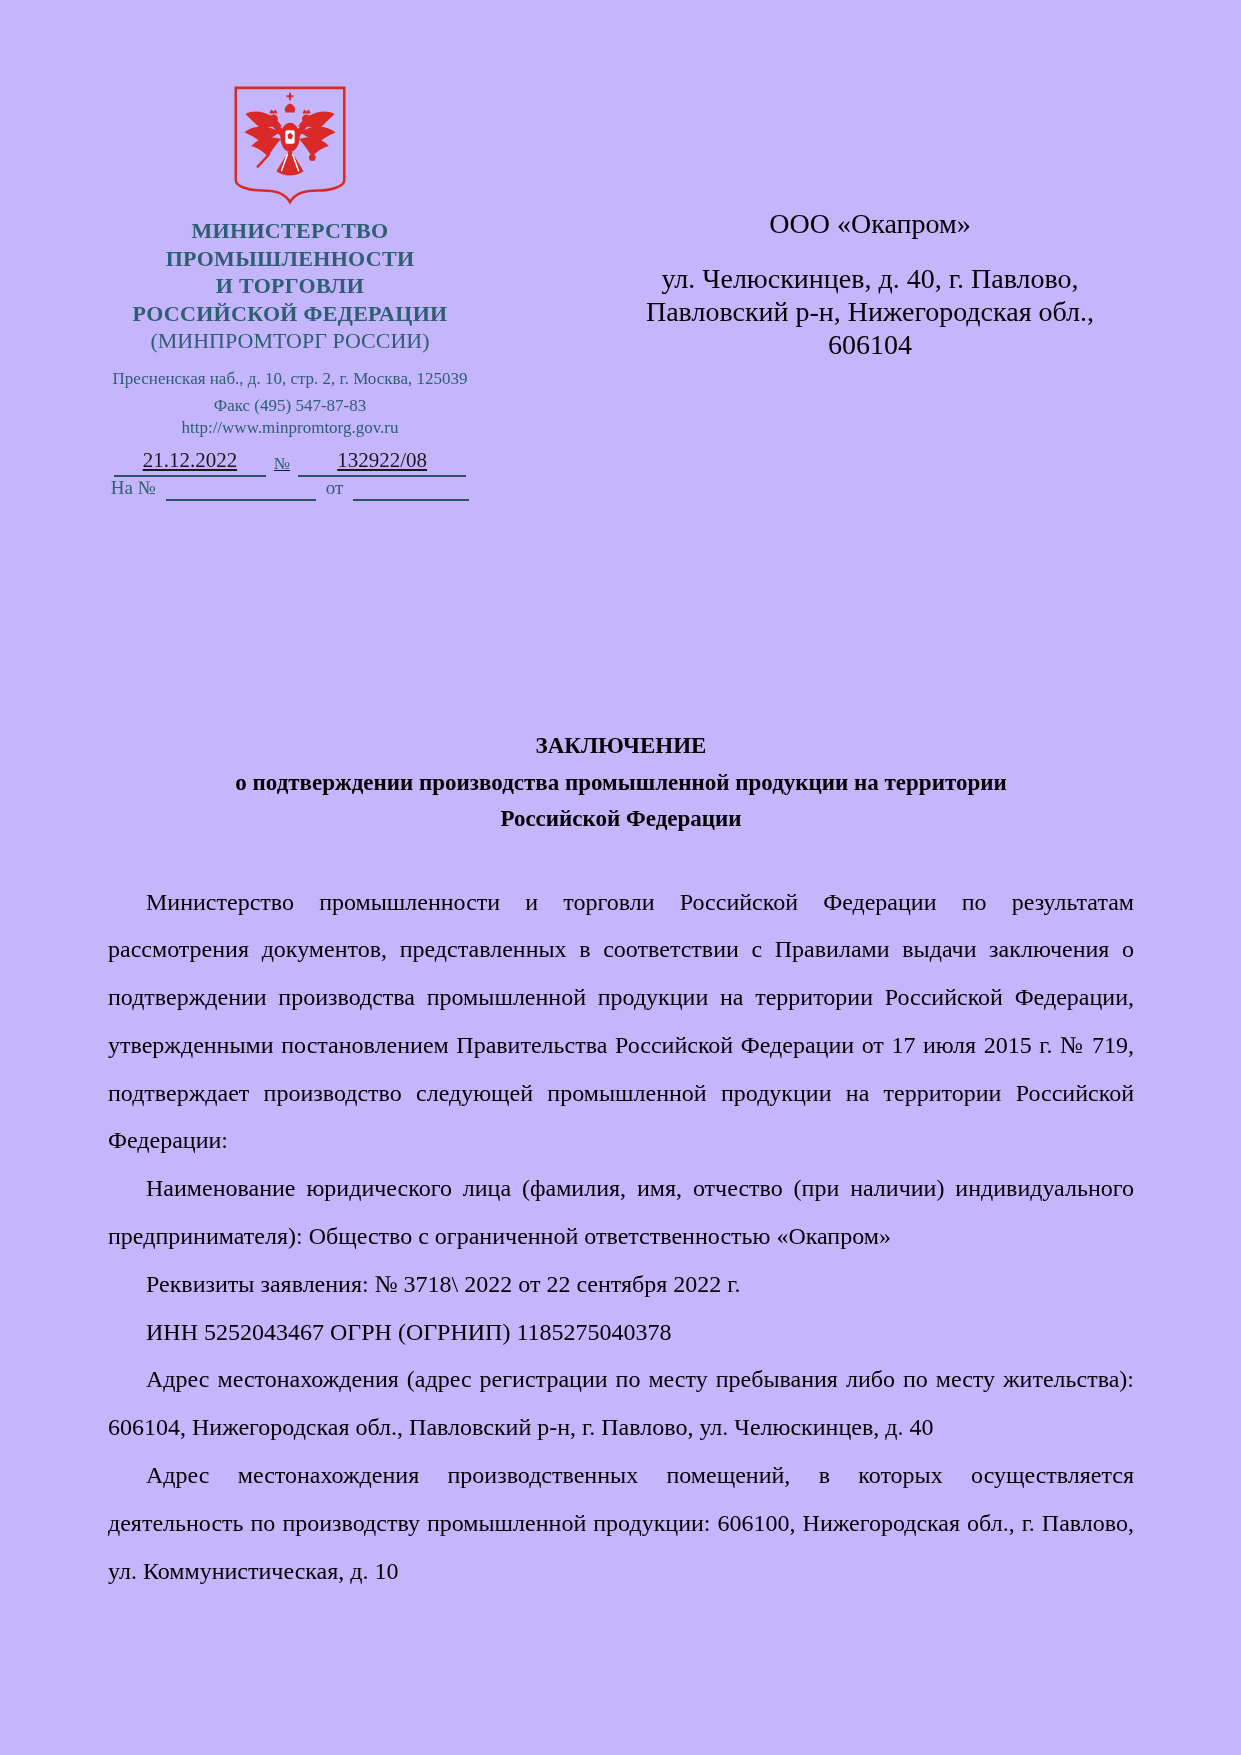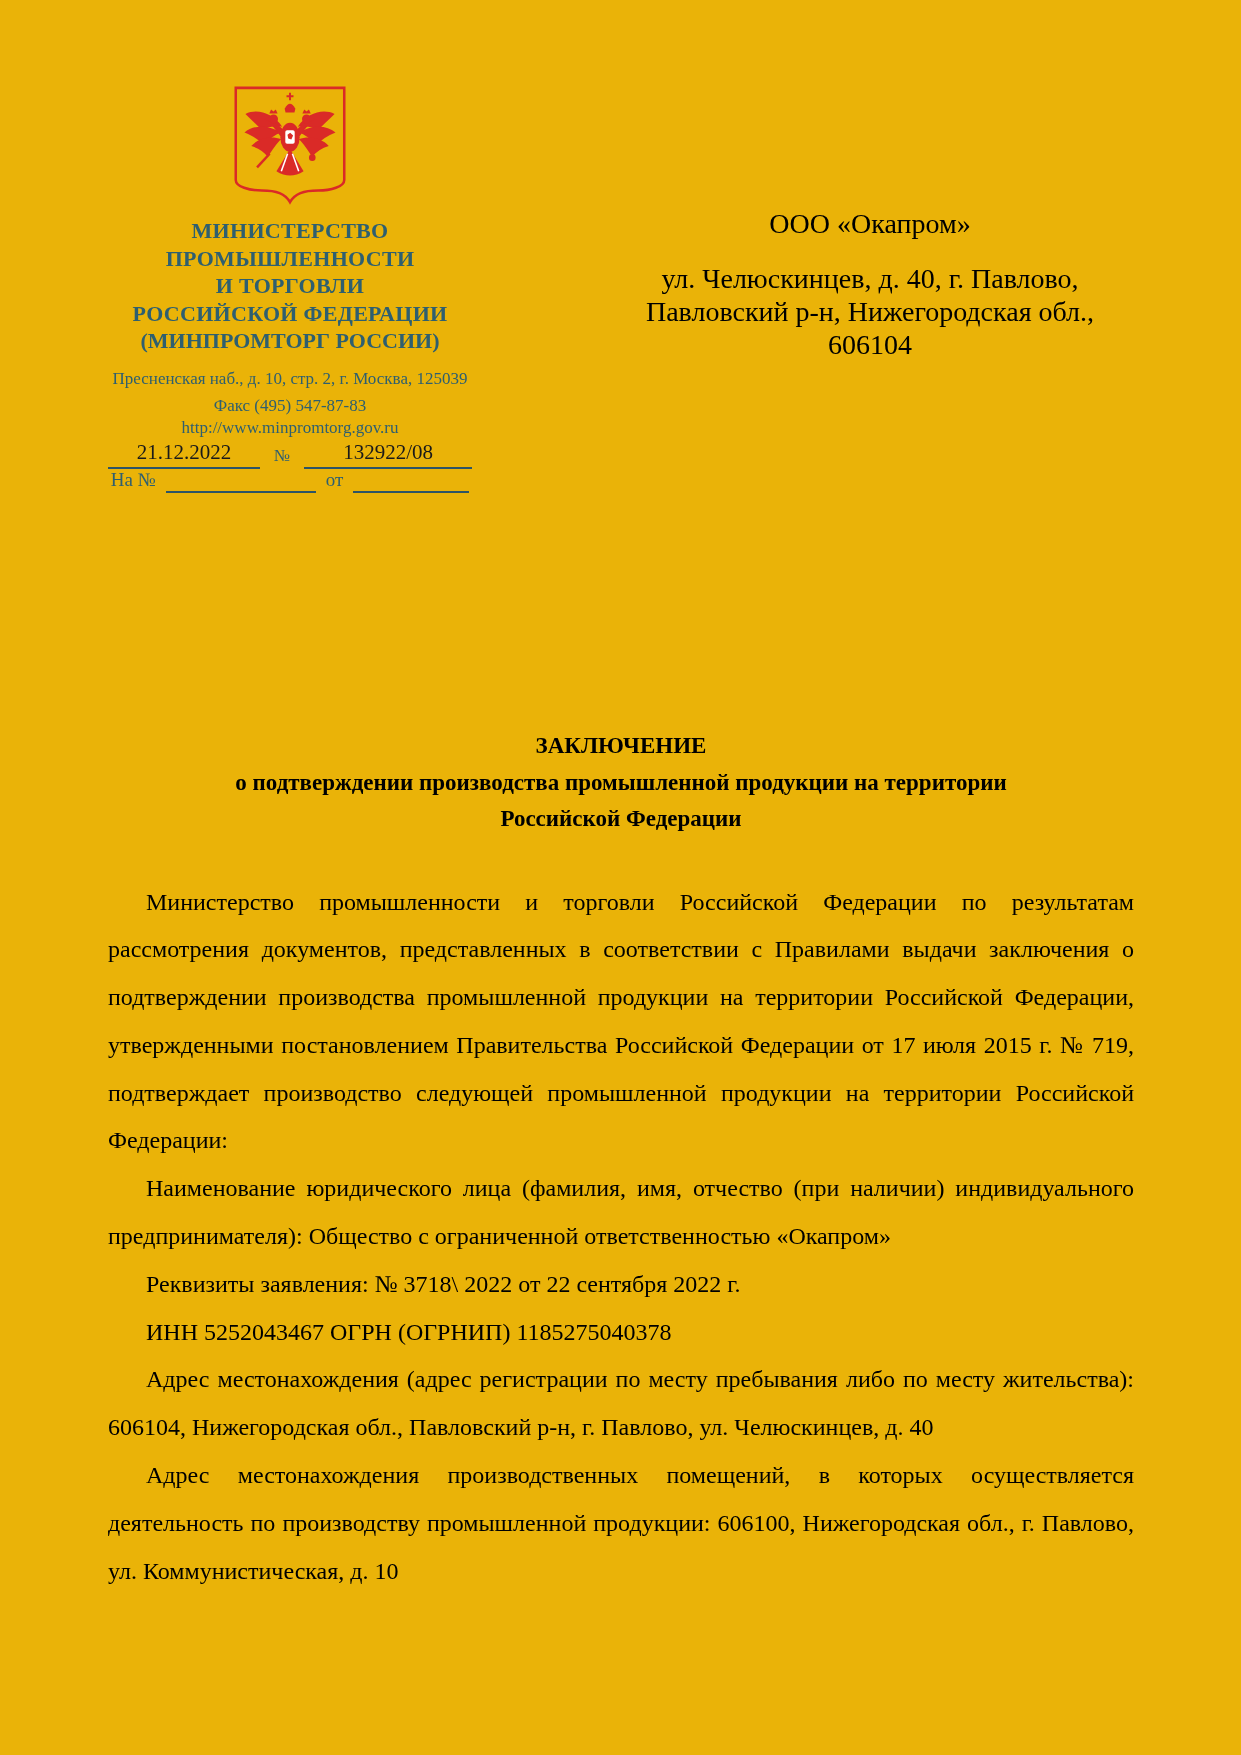--- a/index.html
+++ b/index.html
@@ -2,50 +2,51 @@
 <html lang="ru"><head>
 <meta charset="utf-8">
 <style>
   * { margin: 0; padding: 0; box-sizing: border-box; }
   html, body { background: #ffffff; }
   .page {
     position: relative;
     width: 1241px;
     height: 1755px;
     margin: 0 auto;
-    background: #eab308;
+    background: #c4b5fd;
     font-family: "Liberation Serif", "DejaVu Serif", serif;
     color: #000000;
     overflow: hidden;
   }
 
   
   .ministry-block {
     position: absolute;
     left: 70px;
     top: 84px;
     width: 440px;
     text-align: center;
     color: #2e5f70;
   }
   .emblem-wrap { width: 118px; margin: 0 auto; }
   .emblem-wrap svg { display: block; width: 118px; height: 124px; }
   .ministry-name { margin-top: 9px; font-size: 22px; font-weight: bold; line-height: 27.5px; letter-spacing: 0.3px; }
-  .ministry-shortname { font-size: 22px; font-weight: bold; line-height: 27.5px; }
+  .ministry-shortname { font-size: 22px; font-weight: normal; line-height: 27.5px; }
   .ministry-postal { margin-top: 13px; font-size: 17px; line-height: 21px; }
   .ministry-contacts { margin-top: 6px; font-size: 17px; line-height: 22.5px; }
 
   .docnum-row {
-    margin-top: 0;
+    margin-top: 8px;
     display: flex;
     justify-content: center;
     align-items: flex-end;
-    gap: 14px;
+    gap: 8px;
     font-size: 21px;
     color: #1a1a1a;
+    text-decoration: underline;
   }
   .u-field {
     border-bottom: 2px solid #2d5466;
     text-align: center;
     padding: 0 4px 2px 4px;
     min-height: 26px;
   }
   .u-field.f-date { width: 152px; }
   .u-field.f-num  { width: 168px; }
   .no-sign { color: #2e5f70; font-size: 17px; padding-bottom: 3px; }

